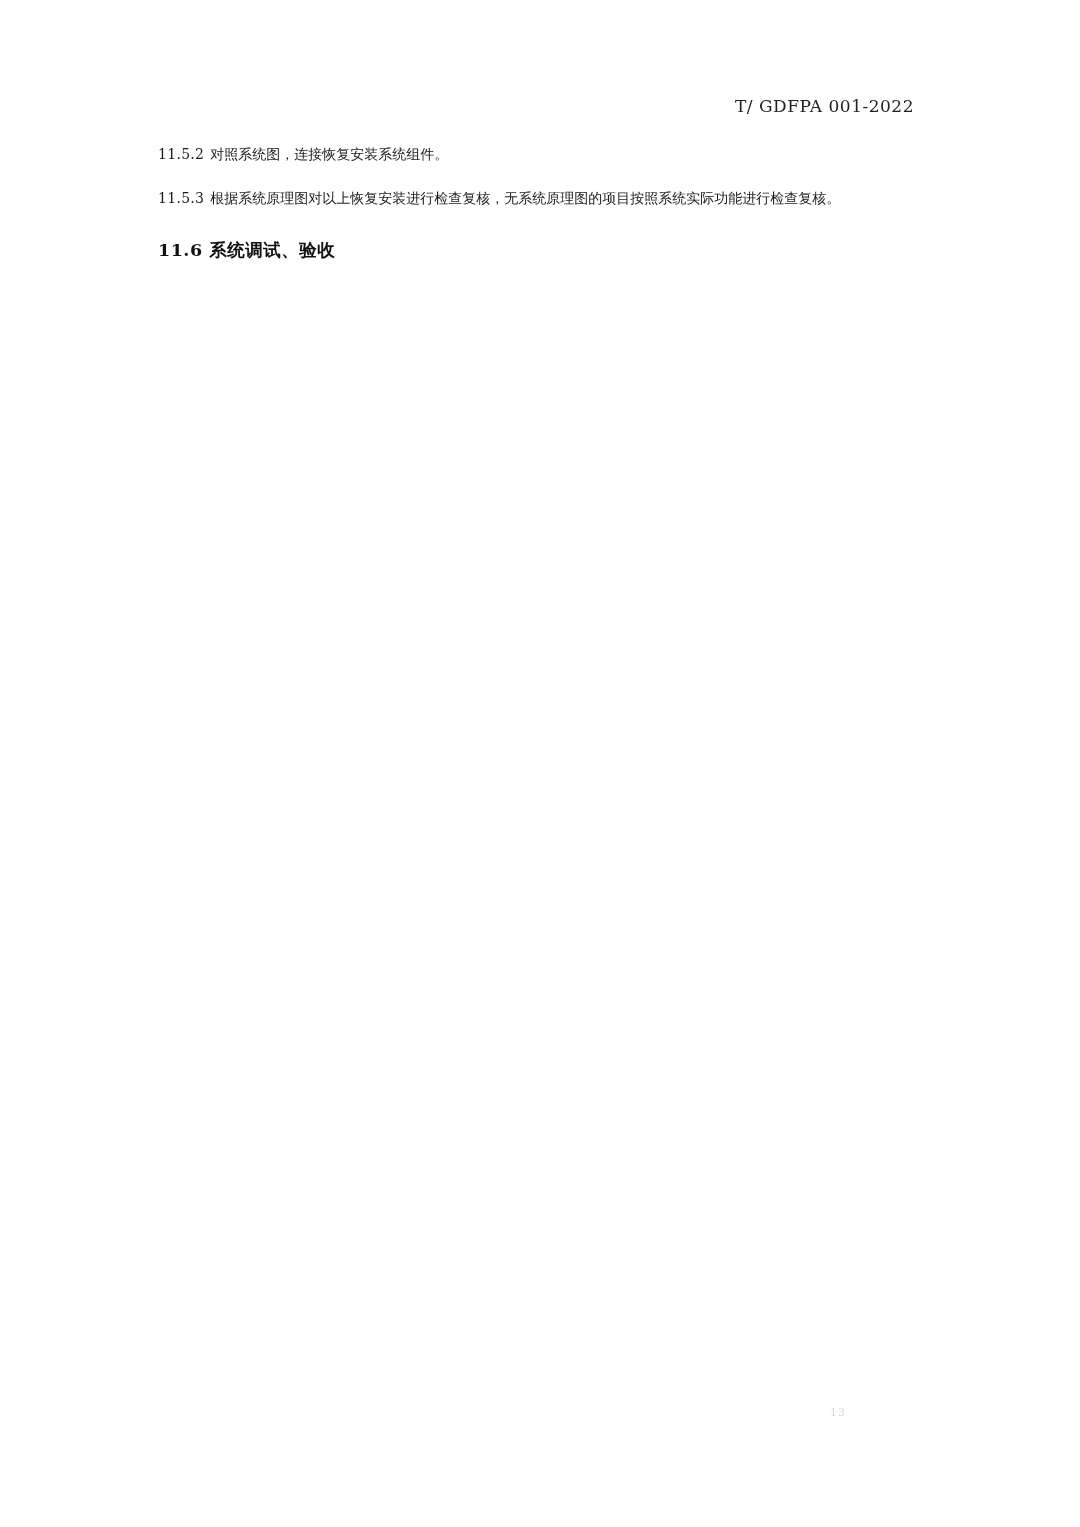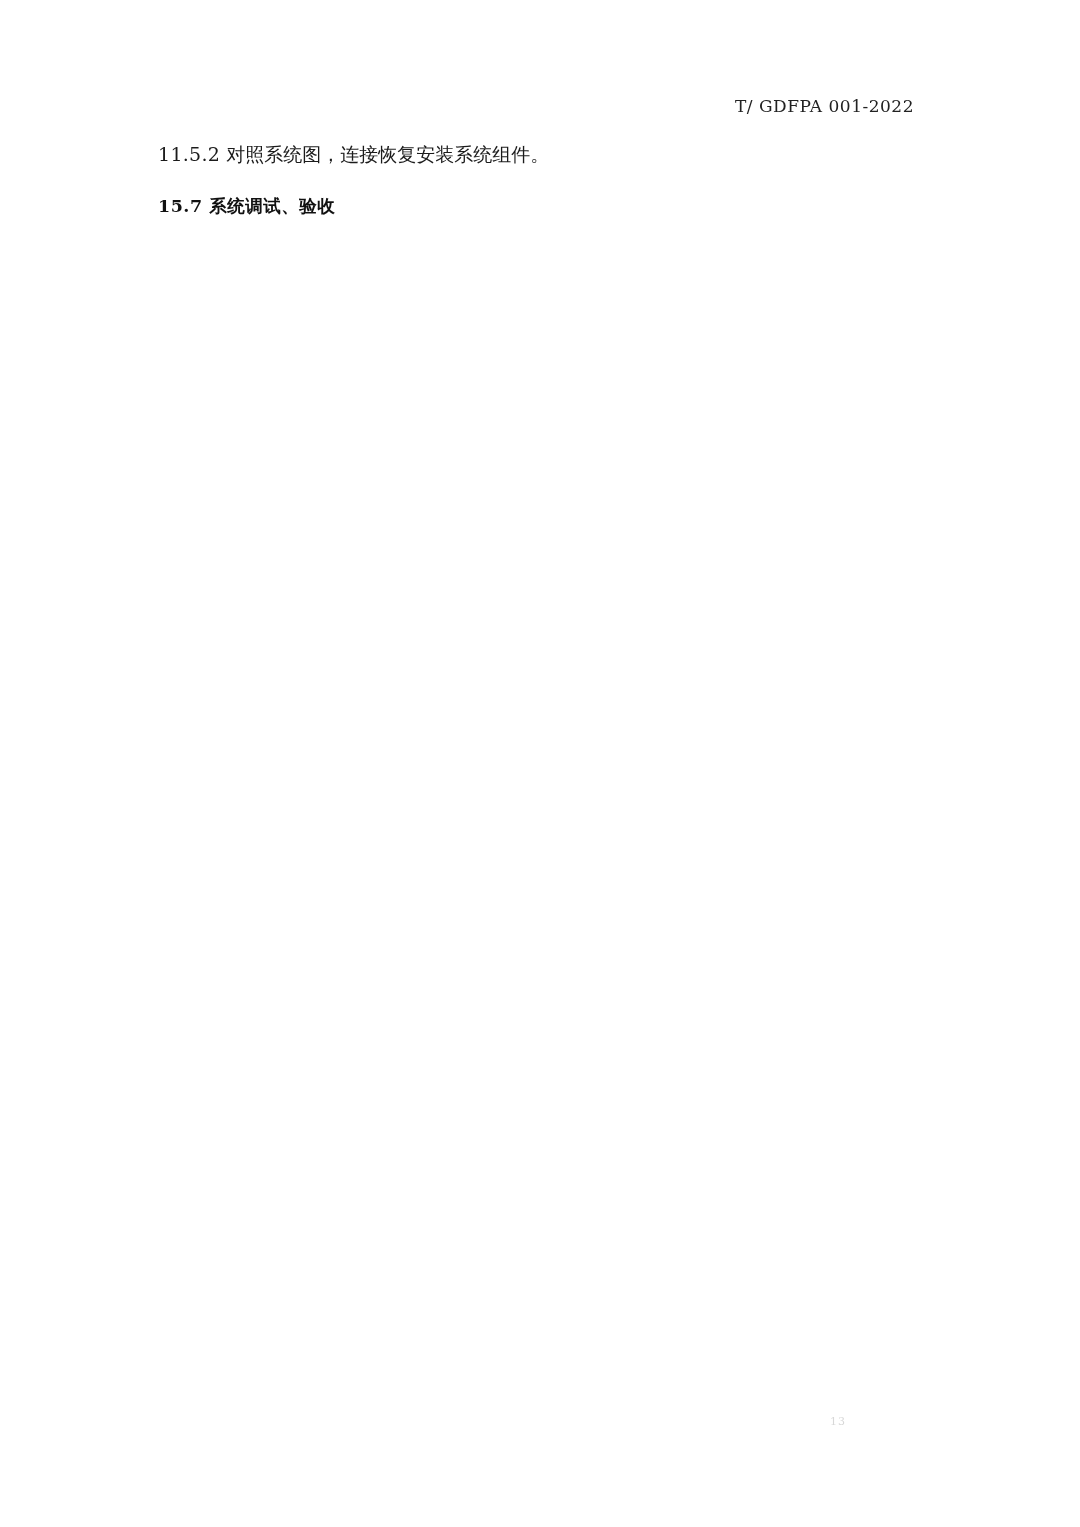--- a/index.html
+++ b/index.html
@@ -35,62 +35,63 @@
     white-space: nowrap;
   }
   .body-block {
     position: absolute;
     top: 138px;
     left: 0;
     width: 756px;
   }
   p.para {
     margin: 0 0 11px 0;
-    font-size: 19px;
+    font-size: 14px;
     line-height: 33px;
     text-align: justify;
     text-justify: inter-ideograph;
     color: #1b1b1b;
   }
   h2.section {
     margin: 20px 0 16px 0;
     font-size: 17.5px;
     line-height: 30px;
     font-weight: bold;
     letter-spacing: 0.5px;
     color: #111;
   }
   .num {
     letter-spacing: 0.3px;
   }
   .gap-sm { display: inline-block; width: 6px; }
   .faint-mark {
     position: absolute;
     right: 86px;
-    bottom: 99px;
+    bottom: 108px;
     font-size: 11px;
     color: #d8d8d8;
     letter-spacing: 1px;
   }
 </style>
 </head>
 <body>
 
 <div class="page">
   <div class="content">
 
     <div class="header">T/ GDFPA  001-2022</div>
 
     <div class="body-block">
 
       <p class="para"><span class="num">11.5.2</span><span class="gap-sm"></span><span>对照系统图，连接恢复安装系统组件。</span></p>
 
+      <p class="para"><span class="num">11.5.3</span><span class="gap-sm"></span><span>根据系统原理图对以上恢复安装进行检查复核，无系统原理图的项目按照系统实际功能进行检查复核。</span></p>
 
 
-      <h2 class="section">15.7  系统调试、验收</h2>
+      <h2 class="section">11.6  系统调试、验收</h2>
 
 
 
     </div>
   </div>
 
   <div class="faint-mark">13</div>
 </div>
 
 </body></html>

